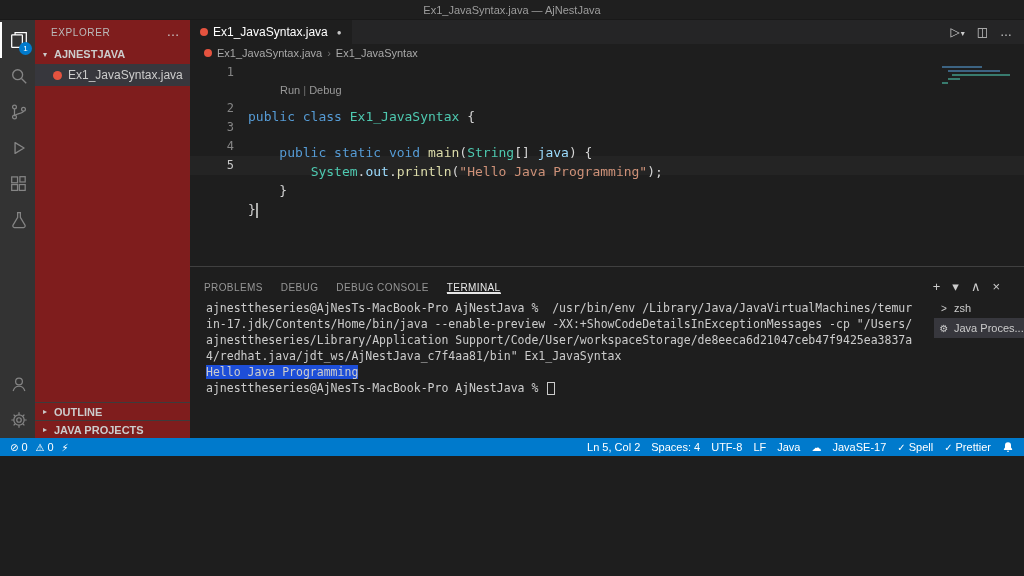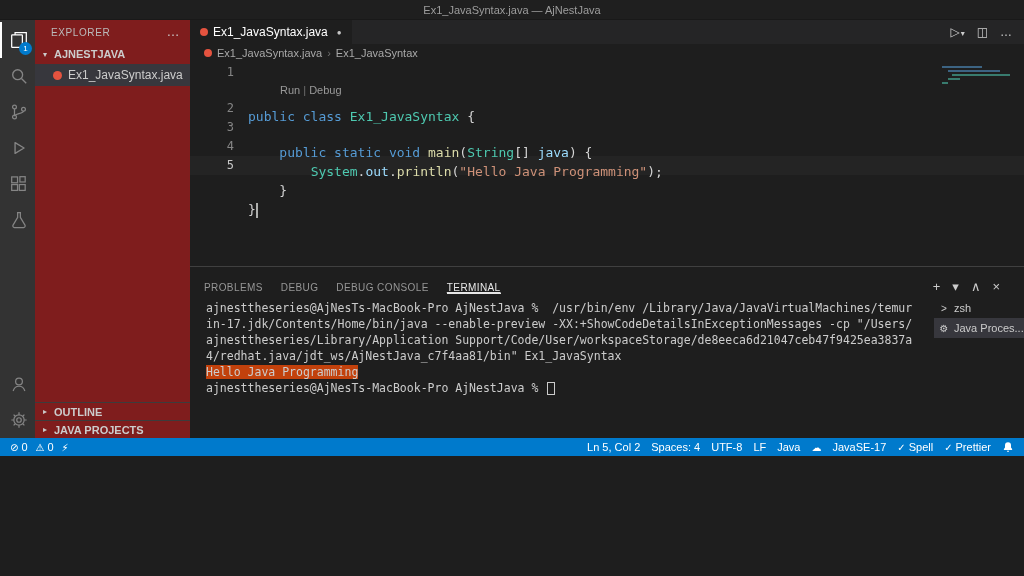--- a/index.html
+++ b/index.html
@@ -70,21 +70,21 @@
   
   .panel { height:172px; flex:0 0 auto; display:flex; flex-direction:column; background:#1e1e1e; border-top:1px solid rgba(128,128,128,0.35); }
   .panel-header { height:27px; display:flex; align-items:flex-end; padding:0 24px 0 14px; flex:0 0 auto; }
   .panel-tabs { display:flex; gap:18px; }
   .panel-tab { display:flex; align-items:center; color:#969696; font-size:10px; letter-spacing:0.4px; cursor:pointer; border-bottom:1px solid transparent; }
   .panel-tab.active { color:#e7e7e7; border-bottom:1px solid #e7e7e7;text-decoration:underline; }
   .panel-actions { margin-left:auto; display:flex; gap:12px; color:#cccccc; font-size:13px; align-items:center; }
   .panel-actions span { cursor:pointer; }
   .panel-body { flex:1; display:flex; min-height:0; }
   .terminal { flex:1; padding:6px 0 0 16px; font-family:"DejaVu Sans Mono","Liberation Mono",monospace; font-size:11.5px; line-height:16px; color:#cccccc; white-space:pre; overflow:hidden; }
-  .term-sel { background:#c2410c; }
+  .term-sel { background:#1d4ed8; }
   .term-cursor { display:inline-block; width:8px; height:13px; border:1px solid #cccccc; vertical-align:middle; margin-left:2px; }
   .terminal-side { width:90px; flex:0 0 auto; padding-top:4px; display:flex; flex-direction:column; }
   .ts-item { height:20px; display:flex; align-items:center; gap:4px; padding:0 4px; color:#cccccc; font-size:11px; white-space:nowrap; overflow:hidden; cursor:pointer; }
   .ts-item.selected { background:#37373d; }
   .ts-icon { font-size:10px; width:12px; text-align:center; flex:0 0 auto; }
 
   
   .statusbar { height:18px; background:#007acc; display:flex; align-items:center; padding:0 10px; color:#ffffff; font-size:11px; flex:0 0 auto; }
   .sb-left-host, .sb-right-host { display:contents; }
   .sb-left { display:flex; gap:8px; align-items:center; }

